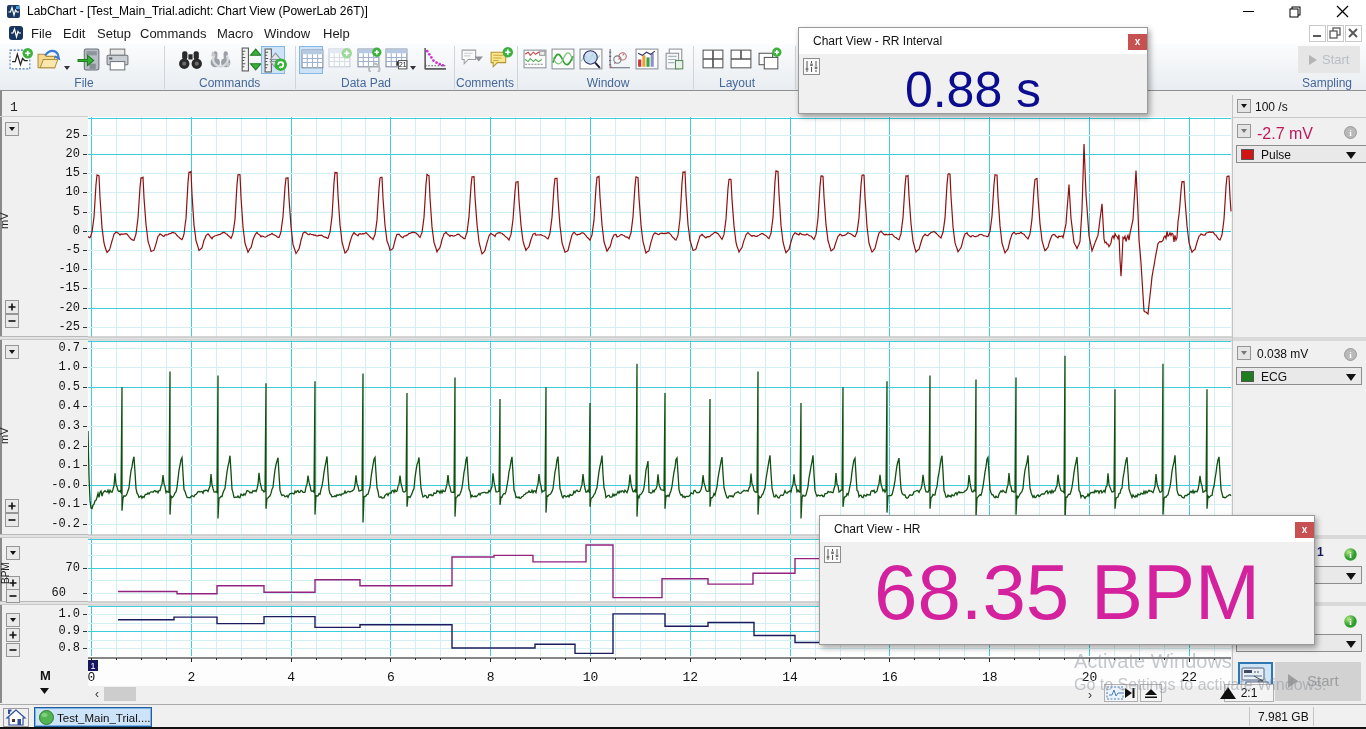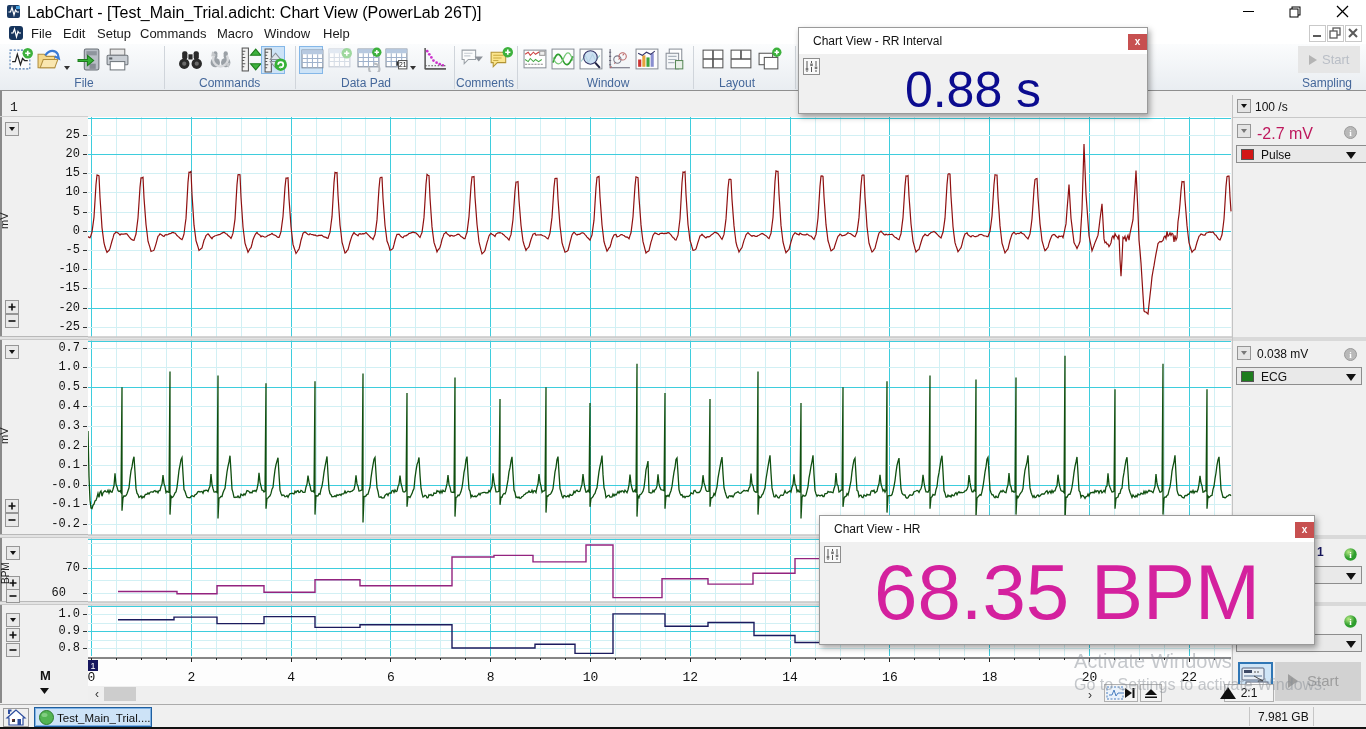--- a/index.html
+++ b/index.html
@@ -10,21 +10,21 @@
 .sep{position:absolute;top:2px;height:43px;width:1px;background:#d0d5db}
 .menuitem{position:absolute;top:3px;font-size:13px;color:#1a1a1a}
 </style></head><body>
 
 <div class="abs" style="left:0;top:0;width:1366px;height:23px;background:#fff">
  <svg class="abs" style="left:7px;top:4px" width="15" height="15" viewBox="0 0 15 15">
   <rect x="0" y="1" width="13" height="13" rx="2" fill="#1b3a63"></rect>
   <polyline points="1.5,8 3.5,8 5,3.5 7,11 8.5,6 10,8 12,8" fill="none" stroke="#fff" stroke-width="1.2"></polyline>
   <rect x="9" y="2" width="4" height="3" fill="#4aa3e0"></rect>
  </svg>
- <div class="abs" style="left:27px;top:4px;font-size:16px;color:#000">LabChart - [Test_Main_Trial.adicht: Chart View (PowerLab 26T)]</div>
+ <div class="abs" style="left:27px;top:4px;font-size:12px;color:#000">LabChart - [Test_Main_Trial.adicht: Chart View (PowerLab 26T)]</div>
  <svg class="abs" style="left:1235px;top:0" width="131" height="23" viewBox="0 0 131 23">
   <line x1="8" y1="11.5" x2="19" y2="11.5" stroke="#000"></line>
   <rect x="57" y="7" width="8" height="8" fill="none" stroke="#000"></rect>
   <rect x="55" y="9" width="8" height="8" fill="#fff" stroke="#000"></rect>
   <line x1="102" y1="6" x2="113" y2="17" stroke="#000" stroke-width="1.2"></line>
   <line x1="113" y1="6" x2="102" y2="17" stroke="#000" stroke-width="1.2"></line>
  </svg>
 </div>
 
 <div class="abs" style="left:0;top:23px;width:1366px;height:21px;background:#fff">

